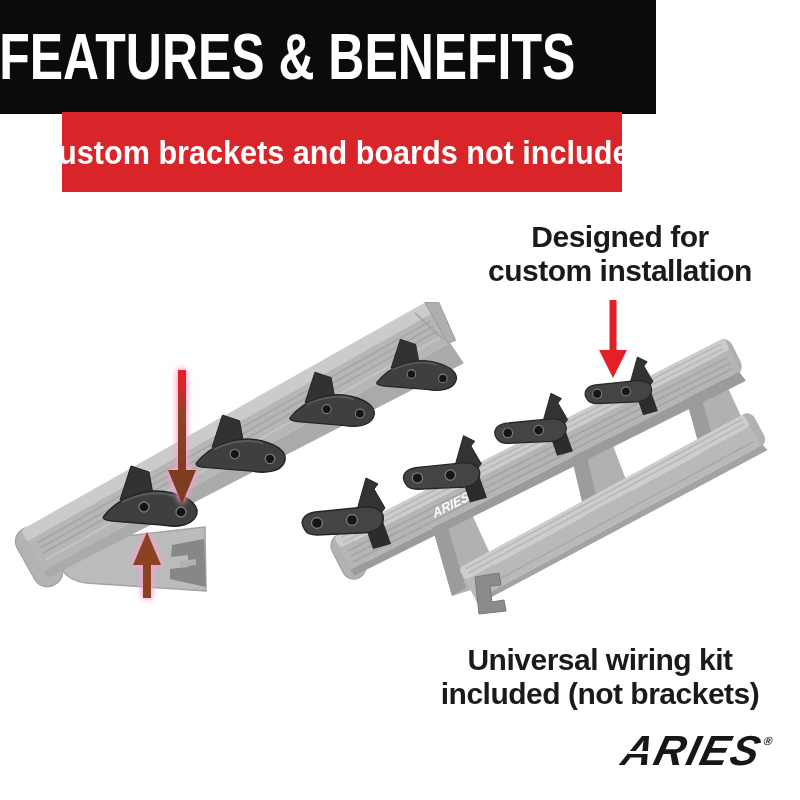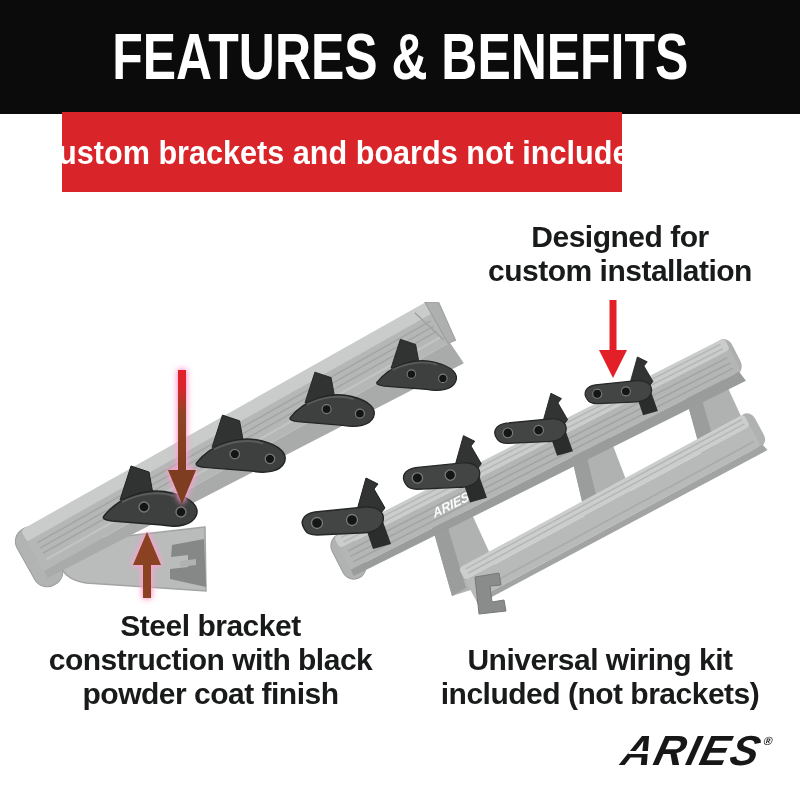--- a/index.html
+++ b/index.html
@@ -3,23 +3,23 @@
 <meta charset="utf-8">
 <style>
   html,body{margin:0;padding:0;background:#ffffff;}
   .canvas{
     position:relative;width:800px;height:800px;background:#ffffff;overflow:hidden;
     font-family:"Liberation Sans",sans-serif;
   }
   svg{overflow:visible;display:block;}
   
   .title-bar{
-    position:absolute;left:0;top:0;width:800px;height:114px;
+    position:absolute;left:0;top:0;width:656px;height:114px;
     background:var(--header_bg,#0b0b0b);
-    display:flex;align-items:center;justify-content:center;
+    display:flex;align-items:center;justify-content:flex-end;
   }
   .title-text{
     color:#fff;font-weight:bold;font-size:64px;white-space:nowrap;
     transform:scaleX(0.78);letter-spacing:0;
   }
   
   .banner{
     position:absolute;left:62px;top:112px;width:560px;height:80px;
     background:var(--accent_red,#d92529);
     display:flex;align-items:center;justify-content:center;
@@ -176,23 +176,20 @@
     <rect x="14" y="36" width="8" height="35" fill="var(--arrow_brown,#8a4222)"></rect>
   </svg>
 
   <svg class="arrow" style="left:598px;top:300px;" width="30" height="80" viewBox="0 0 30 80">
     <rect x="11.5" y="0" width="7" height="52" fill="var(--arrow_red,#e32028)"></rect>
     <polygon points="1,50 29,50 15,78" fill="var(--arrow_red,#e32028)"></polygon>
   </svg>
 
   <div class="callout callout-install">Designed for
 custom installation</div>
-  <div class="callout callout-steel">Steel bracket
-construction with black
-powder coat finish</div>
   <div class="callout callout-wiring">Universal wiring kit
 included (not brackets)</div>
 
   <div class="logo">
     <span>ARIES</span><sup>®</sup>
     <span class="logo-slash"></span>
   </div>
 
 </div>
 

